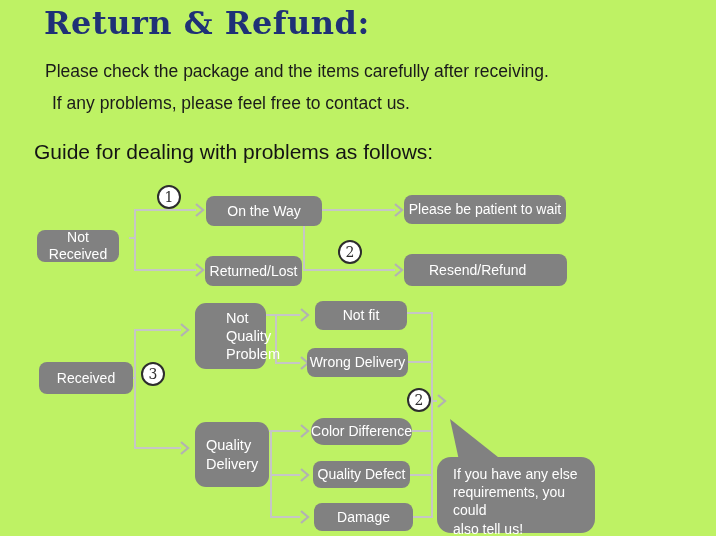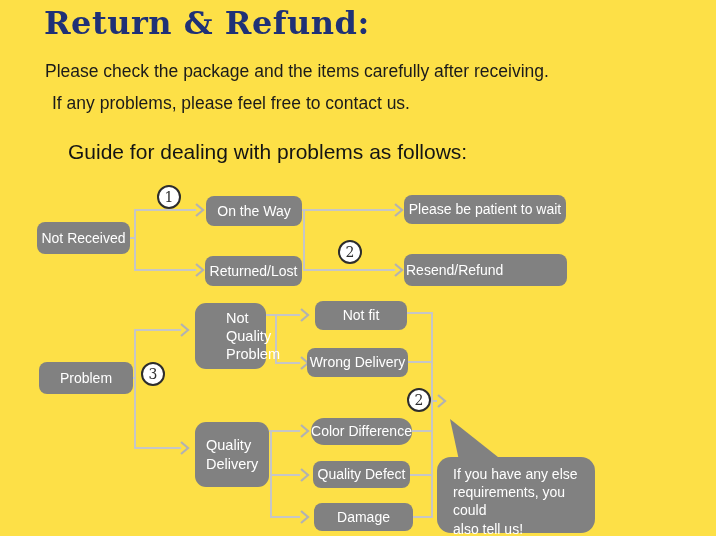--- a/index.html
+++ b/index.html
@@ -1,36 +1,36 @@
 <!DOCTYPE html>
 <html><head>
 <meta charset="utf-8">
 <style>
   html,body{margin:0;padding:0;background:#fff;}
   #stage{
-    position:relative;width:716px;height:536px;background:#fde047;overflow:hidden;
+    position:relative;width:716px;height:536px;background:#bef264;overflow:hidden;
     font-family:"Liberation Sans",sans-serif;
   }
   .page-title{
     position:absolute;left:44px;top:4px;
     font-family:"DejaVu Serif","Liberation Serif",serif;
     font-weight:bold;font-size:32px;letter-spacing:0.5px;
     color:var(--title-navy,#1f3176);
   }
   .intro-line{position:absolute;color:#1b1b1b;font-size:17.5px;}
   .intro-1{left:45px;top:61px;}
   .intro-2{left:52px;top:93px;}
-  .guide-heading{position:absolute;left:34px;top:140px;font-size:21px;color:#141414;margin-left:34px;}
+  .guide-heading{position:absolute;left:34px;top:140px;font-size:21px;color:#141414;}
   .node{
     position:absolute;background:var(--box-gray,#818181);color:var(--box-text,#fff);
     border-radius:8px;font-size:14px;line-height:1.2;
     display:flex;align-items:center;justify-content:center;text-align:center;
     box-sizing:border-box;
   }
-  .node.align-left{justify-content:flex-start;text-align:left;padding-left:2px;}
+  .node.align-left{justify-content:flex-start;text-align:left;padding-left:25px;}
   .node.multi{border-radius:11px;align-items:center;justify-content:flex-start;
     text-align:left;padding-left:11px;font-size:14.5px;line-height:1.25;}
   .bubble{
     position:absolute;background:var(--box-gray,#818181);color:#fff;
     border-radius:14px;font-size:14px;line-height:1.3;
     padding:8px 4px 8px 11px;box-sizing:border-box;
   }
   .bubble span{display:block;}
   .marker{
     position:absolute;width:20px;height:20px;border:2px solid var(--marker-ink,#2d2d2d);
@@ -89,26 +89,26 @@
       <polyline points="301,309 308,315 301,321"></polyline>
       <polyline points="301,357 308,363 301,369"></polyline>
       <polyline points="301,425 308,431 301,437"></polyline>
       <polyline points="301,469 308,475 301,481"></polyline>
       <polyline points="301,511 308,517 301,523"></polyline>
       <polyline points="438,395 445,401 438,407"></polyline>
     </g>
     <polygon points="450,419 503,461 460,465" fill="#818181"></polygon>
   </svg>
 
-  <div class="node" style="left:37px;top:222px;width:93px;height:32px;">Not Received</div>
-  <div class="node" style="left:206px;top:196px;width:96px;height:30px;">On the Way</div>
+  <div class="node" style="left:37px;top:230px;width:82px;height:32px;">Not Received</div>
+  <div class="node" style="left:206px;top:196px;width:116px;height:30px;">On the Way</div>
   <div class="node" style="left:404px;top:195px;width:162px;height:29px;">Please be patient to wait</div>
   <div class="node" style="left:205px;top:256px;width:97px;height:30px;">Returned/Lost</div>
   <div class="node align-left" style="left:404px;top:254px;width:163px;height:32px;">Resend/Refund</div>
-  <div class="node" style="left:39px;top:362px;width:94px;height:32px;">Problem</div>
+  <div class="node" style="left:39px;top:362px;width:94px;height:32px;">Received</div>
   <div class="node multi" style="left:195px;top:303px;width:71px;height:66px;padding-left:31px;">Not Quality Problem</div>
   <div class="node" style="left:315px;top:301px;width:92px;height:29px;">Not fit</div>
   <div class="node" style="left:307px;top:348px;width:101px;height:29px;">Wrong Delivery</div>
   <div class="node multi" style="left:195px;top:422px;width:74px;height:65px;">Quality Delivery</div>
   <div class="node" style="left:311px;top:418px;width:101px;height:27px;border-radius:13px;">Color Difference</div>
   <div class="node" style="left:313px;top:461px;width:97px;height:27px;">Quality Defect</div>
   <div class="node" style="left:314px;top:503px;width:99px;height:28px;">Damage</div>
 
   <div class="marker" style="left:157px;top:185px;">1</div>
   <div class="marker" style="left:338px;top:240px;">2</div>

